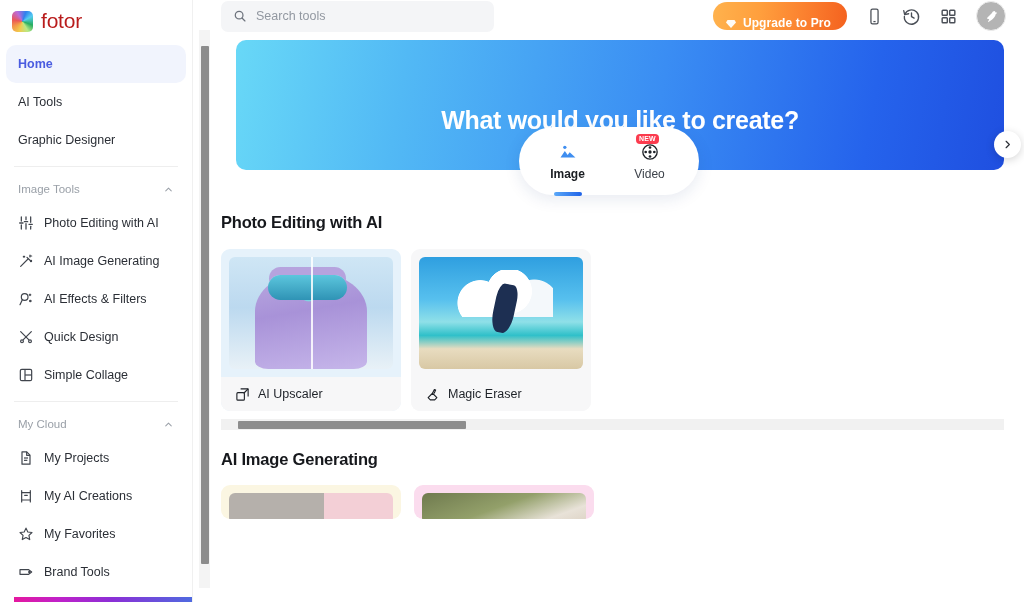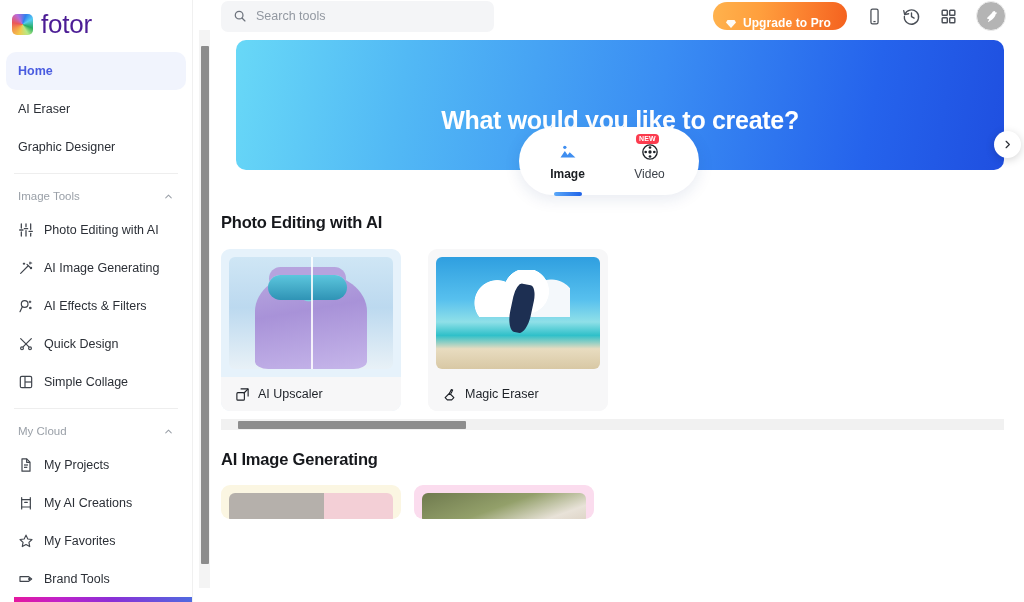--- a/index.html
+++ b/index.html
@@ -21,21 +21,21 @@
   }
   .logo-row { display:flex; align-items:center; gap:8px; padding:9px 0 12px 12px; }
   .logo-mark {
     width:21px; height:21px; border-radius:5px; position:relative; overflow:hidden;
     background:
       conic-gradient(from 200deg,
         #f2c94c 0deg, #f2994a 40deg, #eb5757 80deg,
         #bb6bd9 130deg, #2f80ed 180deg, #56ccf2 220deg,
         #27ae60 270deg, #b8e986 310deg, #f2c94c 360deg);
   }
-  .logo-text { font-size:26px; font-weight:400; letter-spacing:-.2px; color:#4c1d95; }
+  .logo-text { font-size:21px; font-weight:400; letter-spacing:-.2px; color:#b91c1c; }
 
   .side-scroll { height:562px; overflow:hidden; position:relative; }
 
   .nav-top { padding:0 6px; }
   .nav-item {
     display:flex; align-items:center; gap:10px;
     height:38px; padding:0 12px; border-radius:10px;
     font-size:12.5px; color:#2b2f36; font-weight:500; cursor:pointer;
     white-space:nowrap;
   }
@@ -138,21 +138,21 @@
     position:absolute; top:-8px; left:14px;
     background:#fb3b4e; color:#fff; font-size:7px; font-weight:700;
     border-radius:4px; padding:1.5px 3.5px; letter-spacing:.2px; line-height:1;
   }
 
   .sec-title { font-size:16.5px; font-weight:700; color:#16181c; letter-spacing:-.2px; }
   .sec-try { margin-top:39px; }
   .sec-head2 { margin-top:43px; }
 
   
-  .card-row { display:flex; gap:27px; margin-top:17px; }
+  .card-row { display:flex; gap:10px; margin-top:17px; }
   .tcard {
     width:180px; border-radius:9px; overflow:hidden;
     background:#f7f7f8; cursor:pointer; flex:0 0 180px;
     display:flex; flex-direction:column;
   }
   .tcard .thumbwrap {
     height:128px; display:flex; align-items:center; justify-content:center;
     padding:8px;
   }
   .tcard .thumb {
@@ -269,21 +269,21 @@
       <span class="logo-text">fotor</span>
     </div>
 
     <div class="side-scroll">
 
       <div class="nav-top">
         <div class="nav-item active">
           <span>Home</span>
         </div>
         <div class="nav-item">
-          <span>AI Eraser</span>
+          <span>AI Tools</span>
         </div>
         <div class="nav-item">
           <span>Graphic Designer</span>
         </div>
       </div>
 
       <div class="divider"></div>
 
       <div class="group-head">
         <span>Image Tools</span>

